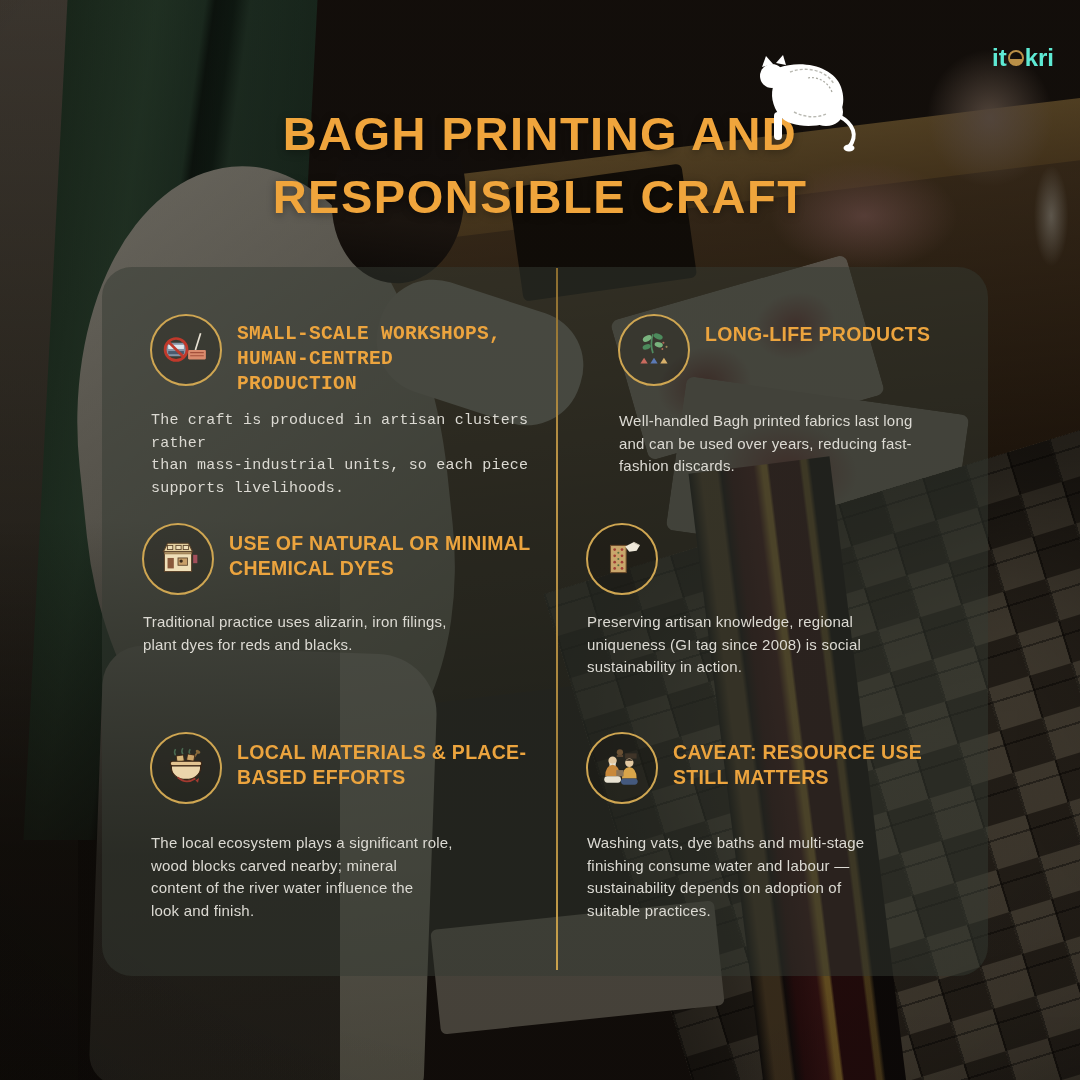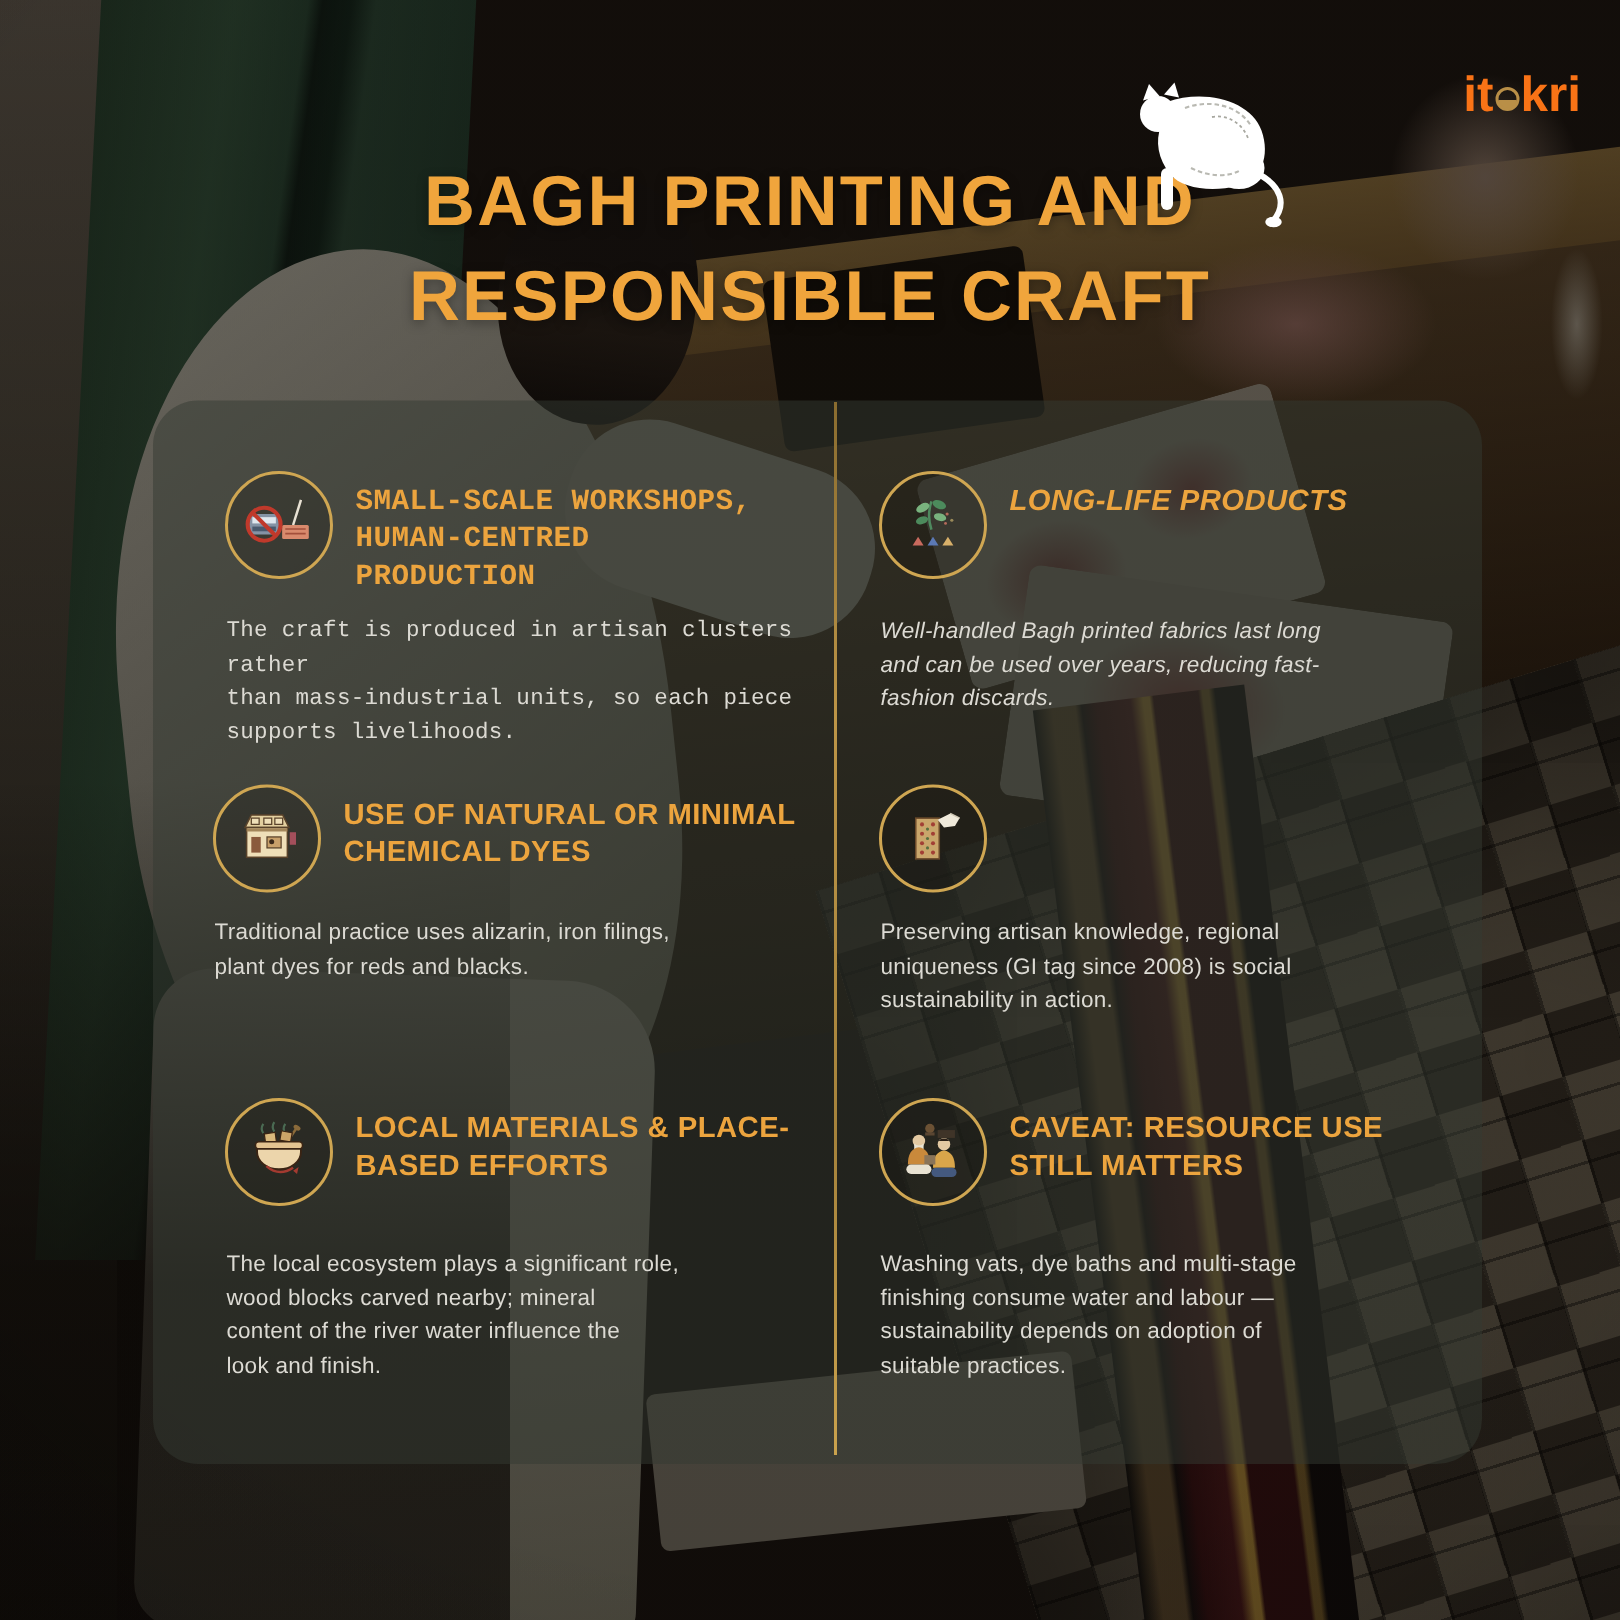--- a/index.html
+++ b/index.html
@@ -67,28 +67,28 @@
   
   .panel{left:102px;top:267px;width:886px;height:709px;border-radius:30px;
     background:rgba(52,58,50,.50);}
   .divider{left:556px;top:268px;width:2px;height:702px;
     background:linear-gradient(180deg,#8a6c2f,#bd9547 30%,#a5823b 70%,#caa24d);}
 
   .main-title{left:0;top:102px;width:1080px;text-align:center;white-space:pre-line;
     color:#F0A53C;font-size:47px;font-weight:700;line-height:63px;letter-spacing:1.5px;
     text-shadow:0 2px 8px rgba(0,0,0,.35);}
 
-  .logo{right:26px;top:44px;color:#f97316;font-size:33px;font-weight:700;letter-spacing:0;}
+  .logo{right:26px;top:44px;color:#5eead4;font-size:24px;font-weight:700;letter-spacing:0;}
   .logo-o{display:inline-block;width:16px;height:16px;border:2.5px solid #b98f47;border-radius:50%;
     background:linear-gradient(to top,#b98f47 45%,rgba(0,0,0,0) 45%);margin:0 1px;}
 
   .cat{left:748px;top:54px;width:132px;height:102px;}
 
   .section{position:absolute;width:412px;height:200px;}
-  .s1{left:150px;top:314px;font-family:Liberation Mono, monospace;}  .s2{left:586px;top:314px;font-style:italic;}
+  .s1{left:150px;top:314px;font-family:Liberation Mono, monospace;}  .s2{left:618px;top:314px;}
   .s3{left:142px;top:523px;}  .s4{left:586px;top:523px;}
   .s5{left:150px;top:732px;}  .s6{left:586px;top:732px;}
   .icon-wrap{position:absolute;left:0;top:0;width:72px;height:72px;border-radius:50%;
     border:2px solid #cfa652;background:rgba(12,10,6,.22);
     display:flex;align-items:center;justify-content:center;}
   .icon-wrap svg{width:46px;height:46px;}
   .sec-title{position:absolute;left:87px;top:8px;width:335px;white-space:pre-line;
     color:#ECA43E;font-size:19.5px;font-weight:700;line-height:25px;letter-spacing:.3px;}
   .sec-body{position:absolute;left:1px;width:410px;white-space:pre-line;
     color:#DCDAD3;font-size:15px;line-height:22.5px;letter-spacing:.2px;}

